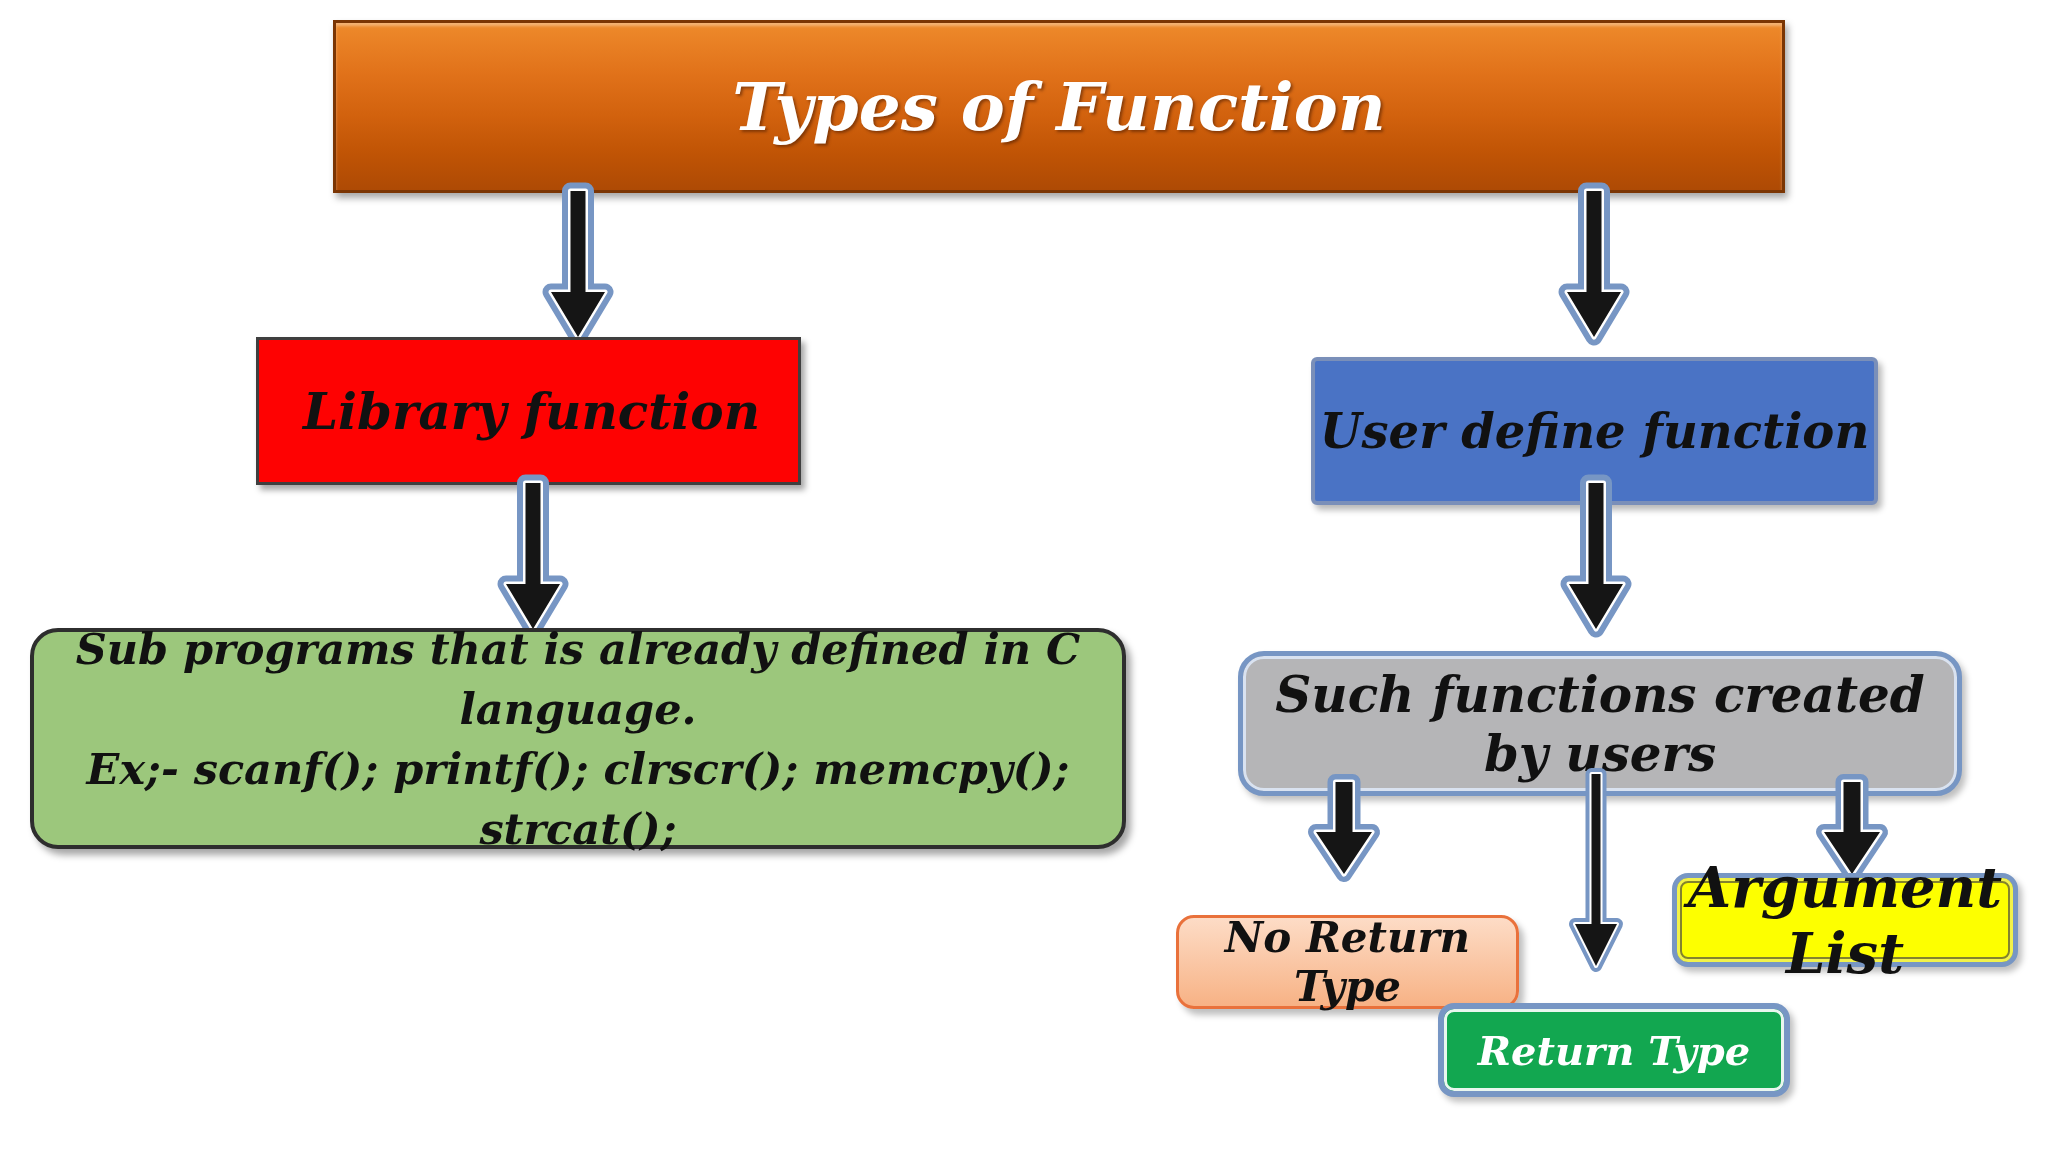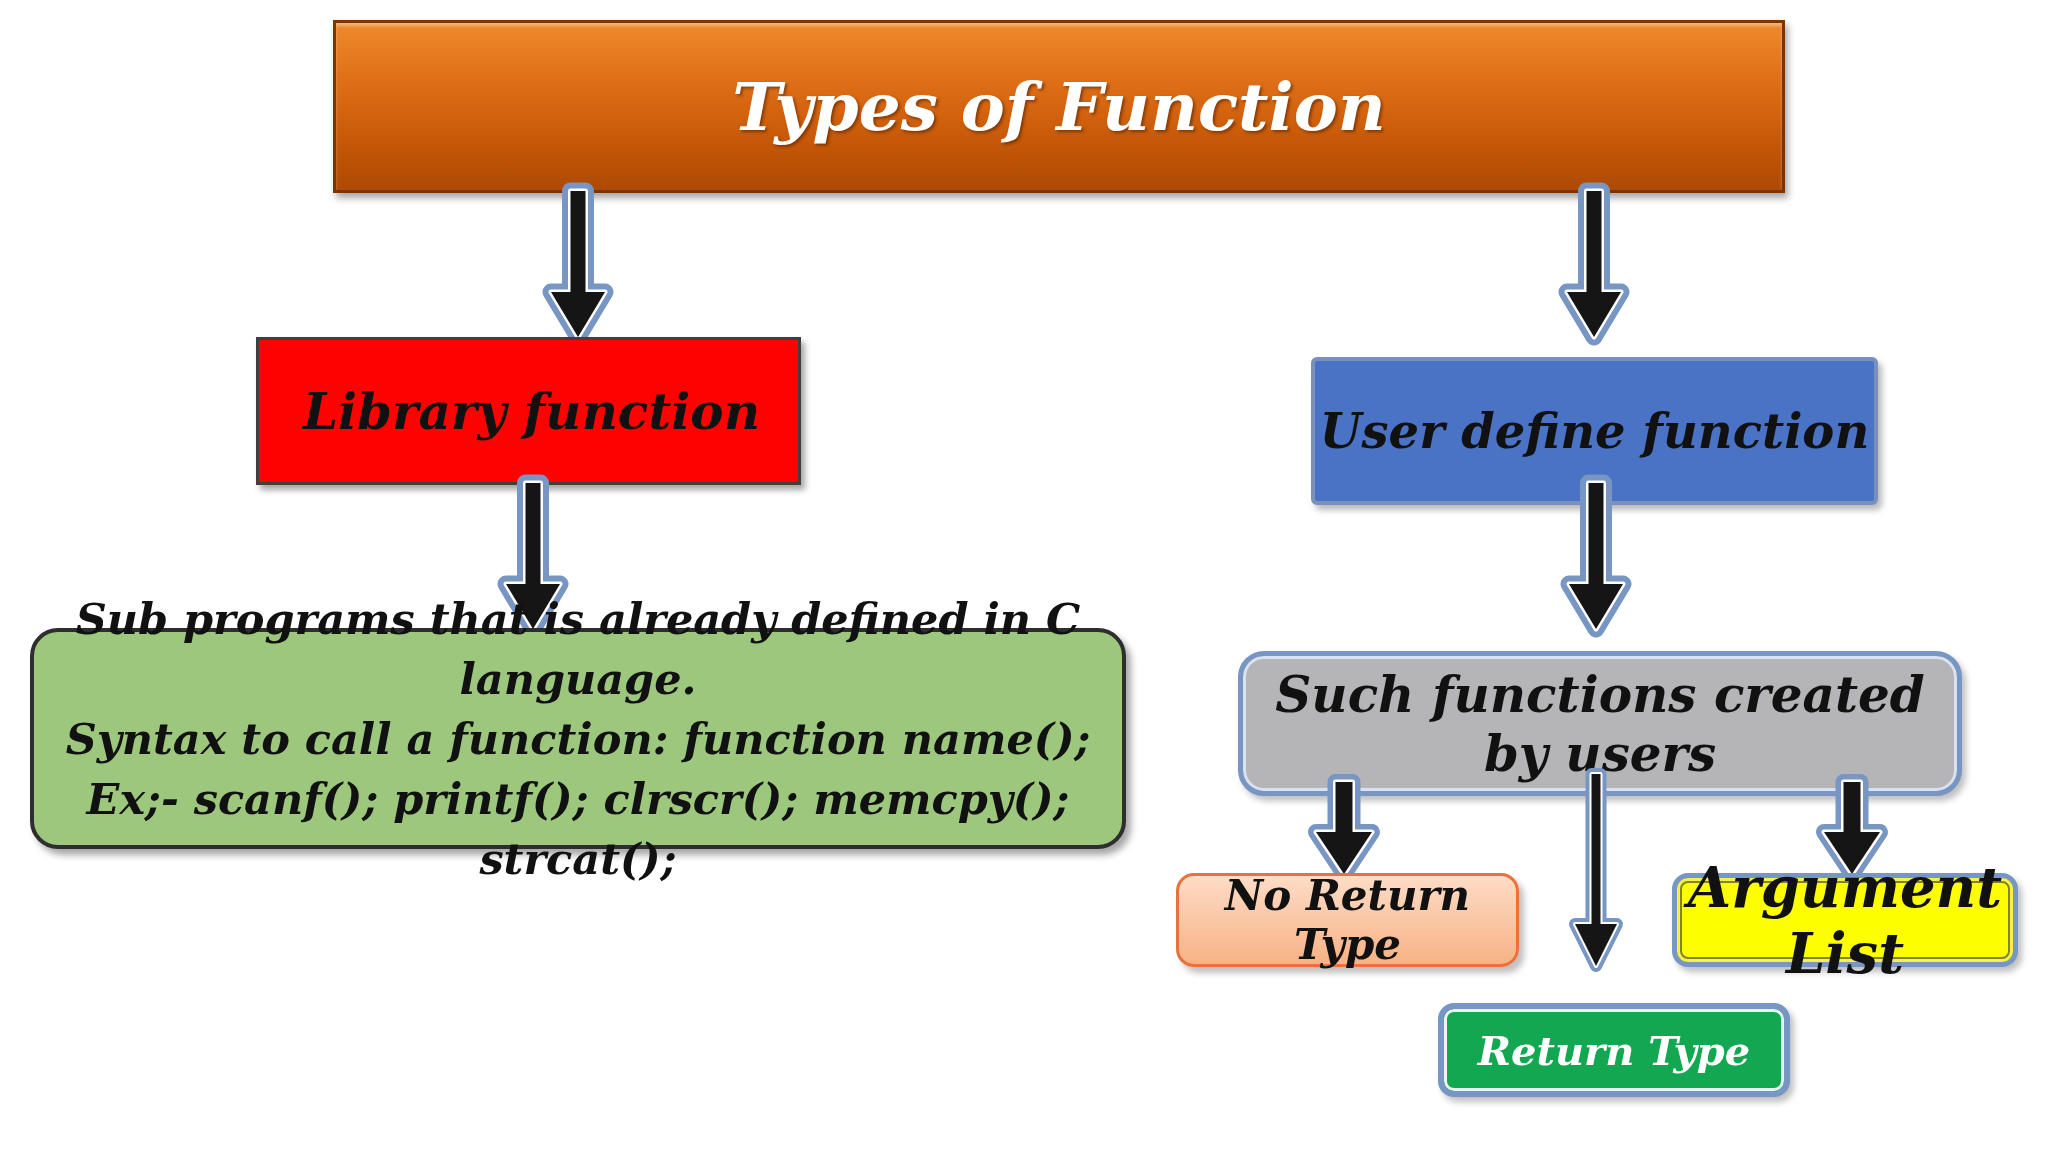--- a/index.html
+++ b/index.html
@@ -50,21 +50,21 @@
   .box-userdesc{
     left:1238px;top:631px;width:724px;height:145px;
     background:var(--gray-fill,#B5B5B7);
     border:5px solid var(--arrow-outline,#7796C4);border-radius:26px;
     box-shadow:inset 0 0 0 3px #D9E2F0, 4px 5px 6px rgba(0,0,0,.25);
     font-size:50px;
     margin-top:20px;
   }
   
   .box-noreturn{
-    left:1176px;top:873px;width:343px;height:94px;
+    left:1176px;top:915px;width:343px;height:94px;
     background:linear-gradient(180deg,var(--peach-top,#FDDCC6) 0%,var(--peach-bottom,#F7B285) 100%);
     border:3px solid var(--peach-border,#E9713B);border-radius:18px;
     box-shadow:5px 6px 6px rgba(0,0,0,.25);
     font-size:42px;
   }
   .box-return{
     left:1438px;top:1003px;width:352px;height:94px;
     background:var(--green-fill,#12A750);
     border:6px solid var(--arrow-outline,#7796C4);border-radius:16px;
     box-shadow:inset 0 0 0 3px #E9F6EE, 4px 5px 6px rgba(0,0,0,.25);
@@ -110,21 +110,20 @@
   <div class="box box-library">
     <span class="label">Library function</span>
   </div>
   <svg class="arrow arrow-2" viewBox="0 0 74 146" width="74" height="146">
       <polygon points="29.5,0 29.5,101 10,101 37,146 64,101 44.5,101 44.5,0" fill="#7796C4" stroke="#7796C4" stroke-width="17" stroke-linejoin="round"></polygon>
       <polygon points="29.5,0 29.5,101 10,101 37,146 64,101 44.5,101 44.5,0" fill="#ffffff" stroke="#ffffff" stroke-width="5" stroke-linejoin="round"></polygon>
       <polygon points="29.5,0 29.5,101 10,101 37,146 64,101 44.5,101 44.5,0" fill="#151515"></polygon>
     </svg>
   <div class="box box-librarydesc">
     <span class="label">Sub programs that is already defined in C language.</span>
-    <span class="label">Syntax to call a function: function name();</span>
     <span class="label">Ex;- scanf(); printf(); clrscr(); memcpy(); strcat();</span>
   </div>
 
   <div class="box box-user">
     <span class="label">User define function</span>
   </div>
   <svg class="arrow arrow-4" viewBox="0 0 74 146" width="74" height="146">
       <polygon points="29.5,0 29.5,101 10,101 37,146 64,101 44.5,101 44.5,0" fill="#7796C4" stroke="#7796C4" stroke-width="17" stroke-linejoin="round"></polygon>
       <polygon points="29.5,0 29.5,101 10,101 37,146 64,101 44.5,101 44.5,0" fill="#ffffff" stroke="#ffffff" stroke-width="5" stroke-linejoin="round"></polygon>
       <polygon points="29.5,0 29.5,101 10,101 37,146 64,101 44.5,101 44.5,0" fill="#151515"></polygon>

